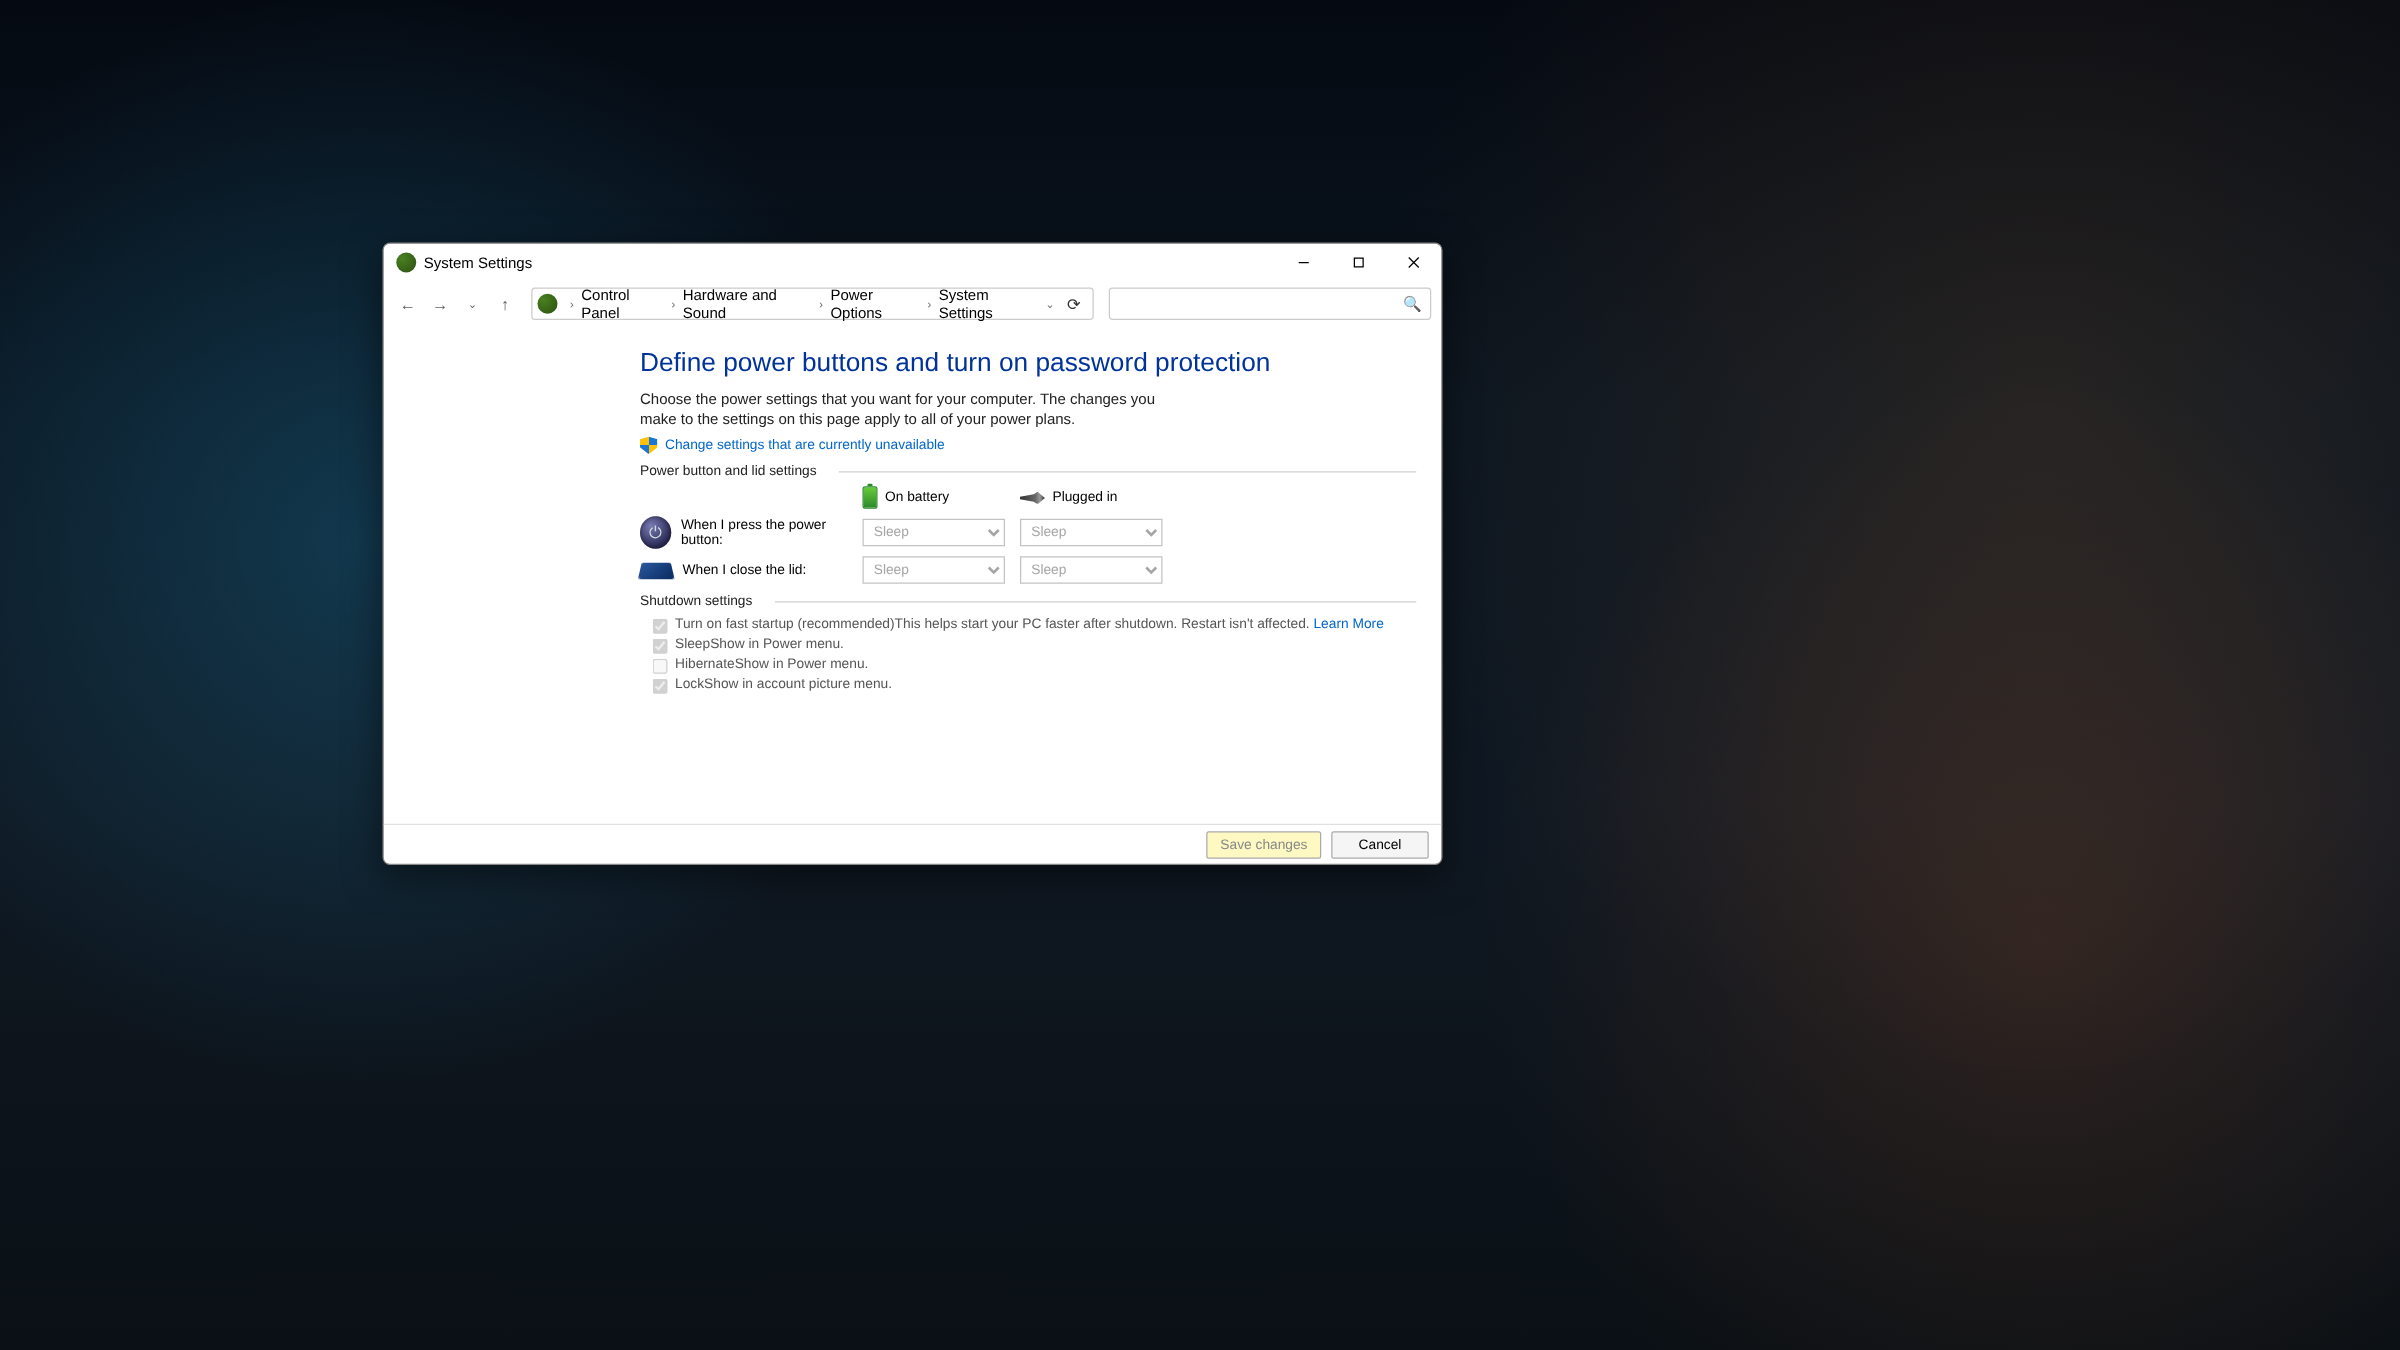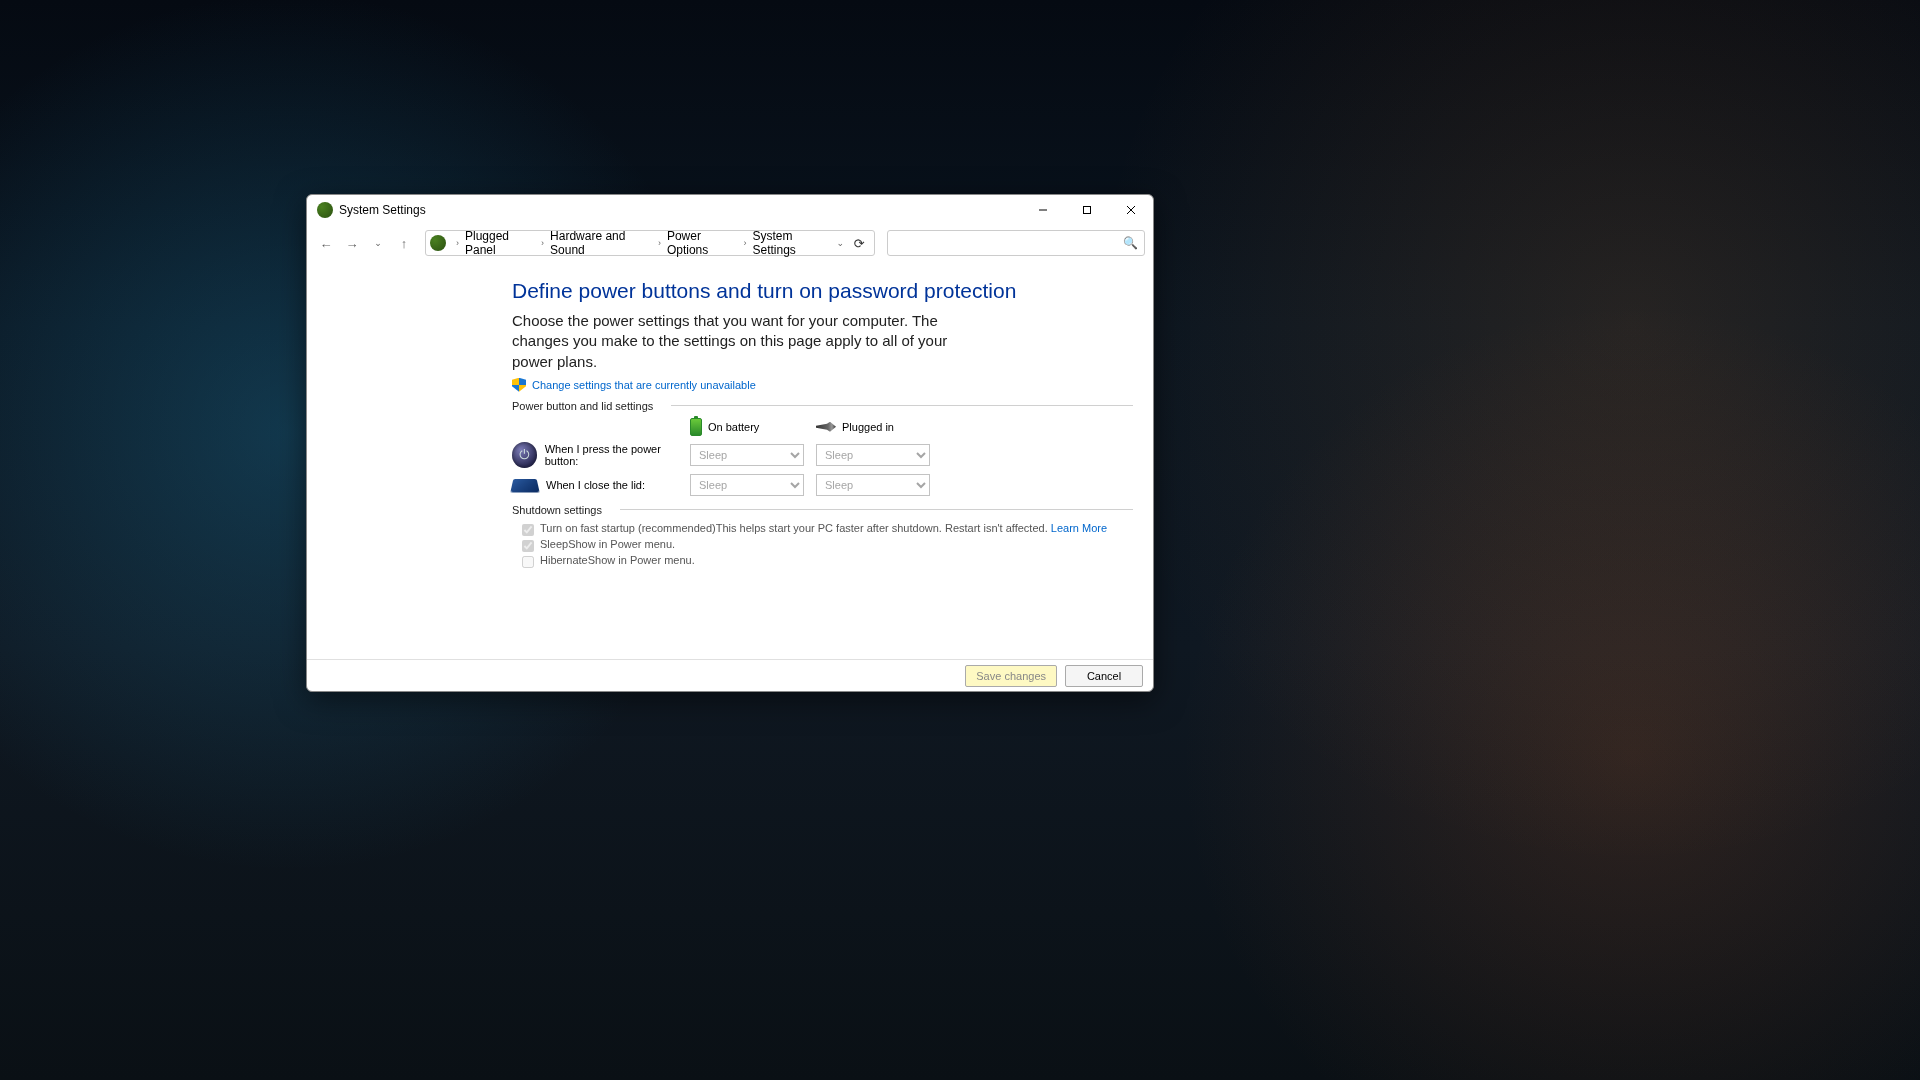--- a/index.html
+++ b/index.html
@@ -62,21 +62,21 @@
 .searchbox {
   width: 258px; margin-left: 8px; height: 26px; border: 1px solid #ccc; border-radius: 3px;
   display: flex; align-items: center; padding: 0 6px; background: #fff;
 }
 .searchbox input { border: none; outline: none; flex: 1; font-size: 12px; }
 .search-icon { color: #555; font-size: 12px; cursor: pointer; }
 .content {
   flex: 1; overflow: auto; padding: 18px 20px 10px 205px;
 }
 .page-title { color: #003399; font-size: 21px; margin-bottom: 8px; }
-.page-desc { font-size: 15px; color: #222; max-width: 440px; line-height: 1.35; margin-bottom: 6px; }
+.page-desc { font-size: 12px; color: #222; max-width: 440px; line-height: 1.35; margin-bottom: 6px; }
 .shield-row { display: flex; align-items: center; gap: 6px; }
 .shield-icon {
   width: 14px; height: 14px;
   background: conic-gradient(#1976d2 0 25%, #ffc107 25% 50%, #1976d2 50% 75%, #ffc107 75% 100%);
   clip-path: polygon(50% 0, 100% 15%, 100% 60%, 50% 100%, 0 60%, 0 15%);
 }
 .link { color: #0066cc; font-size: 11px; cursor: pointer; }
 .fieldset-label {
   font-size: 11px; color: #222; display: flex; align-items: center; gap: 18px; margin: 8px 0 6px;
 }
@@ -165,21 +165,21 @@
   </div>
 
   <div class="toolbar">
     <div class="nav-btn">←</div>
     <div class="nav-btn">→</div>
     <div class="nav-btn" style="font-size:9px">⌄</div>
     <div class="nav-btn">↑</div>
     <div class="addrbar">
       <div class="addr-icon"></div>
       <span class="addr-sep">›</span>
-      <span class="addr-seg">Plugged Panel</span>
+      <span class="addr-seg">Control Panel</span>
       <span class="addr-sep">›</span>
       <span class="addr-seg">Hardware and Sound</span>
       <span class="addr-sep">›</span>
       <span class="addr-seg">Power Options</span>
       <span class="addr-sep">›</span>
       <span class="addr-seg">System Settings</span>
       <span class="addr-tail"></span>
       <span class="addr-drop">⌄</span>
       <span class="addr-refresh">⟳</span>
     </div>
@@ -254,20 +254,27 @@
           <span class="chk-sub">Show in Power menu.</span>
         </div>
       </div>
       <div class="chk-row">
         <input type="checkbox" disabled="" style="">
         <div class="chk-body">
           <span class="chk-label">Hibernate</span>
           <span class="chk-sub">Show in Power menu.</span>
         </div>
       </div>
+      <div class="chk-row">
+        <input type="checkbox" checked="" disabled="" style="">
+        <div class="chk-body">
+          <span class="chk-label">Lock</span>
+          <span class="chk-sub">Show in account picture menu.</span>
+        </div>
+      </div>
     </div>
   </div>
 
   <div class="footer">
     <button disabled="">Save changes</button>
     <button>Cancel</button>
   </div>
 </div>
 
 </body></html>

